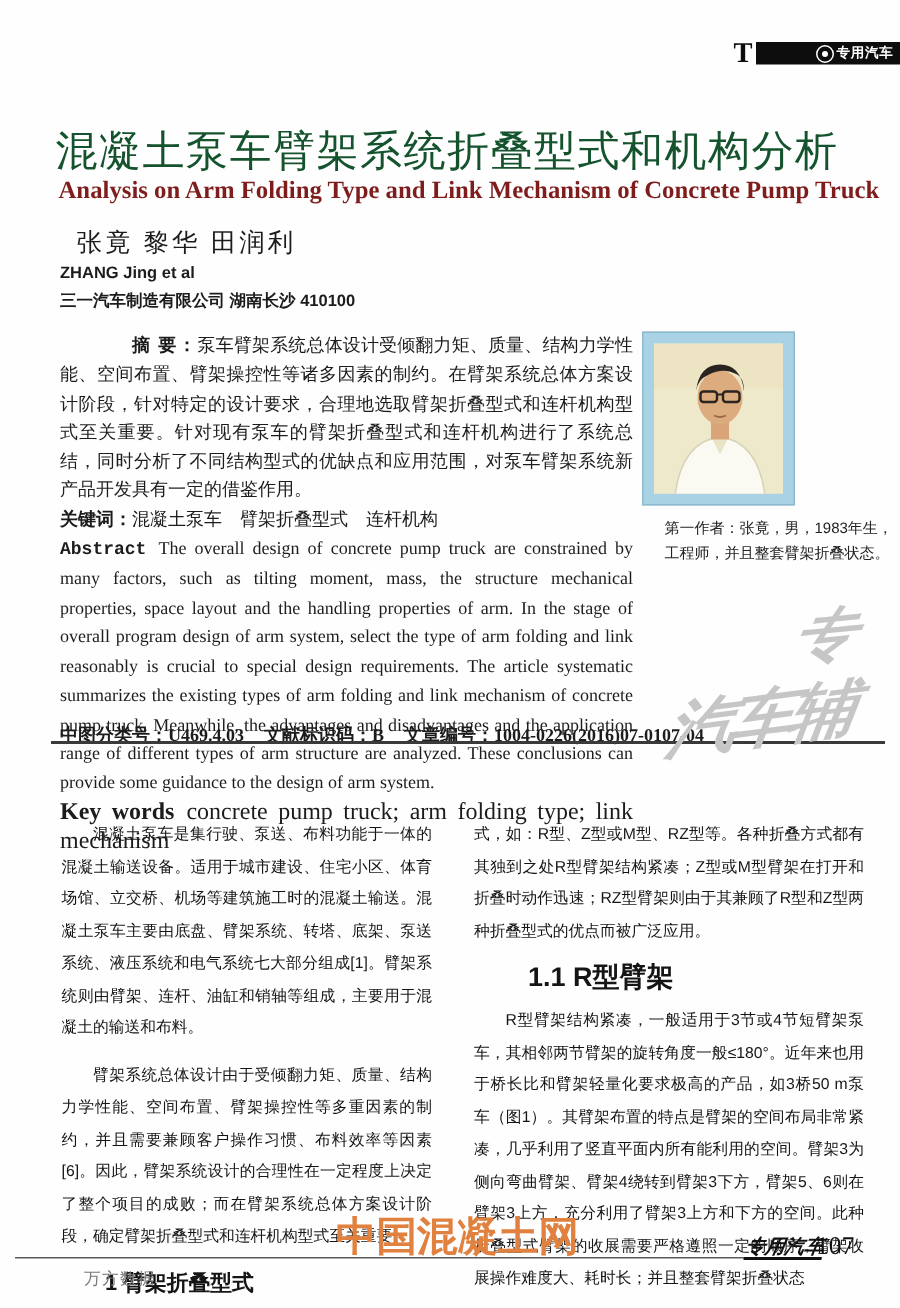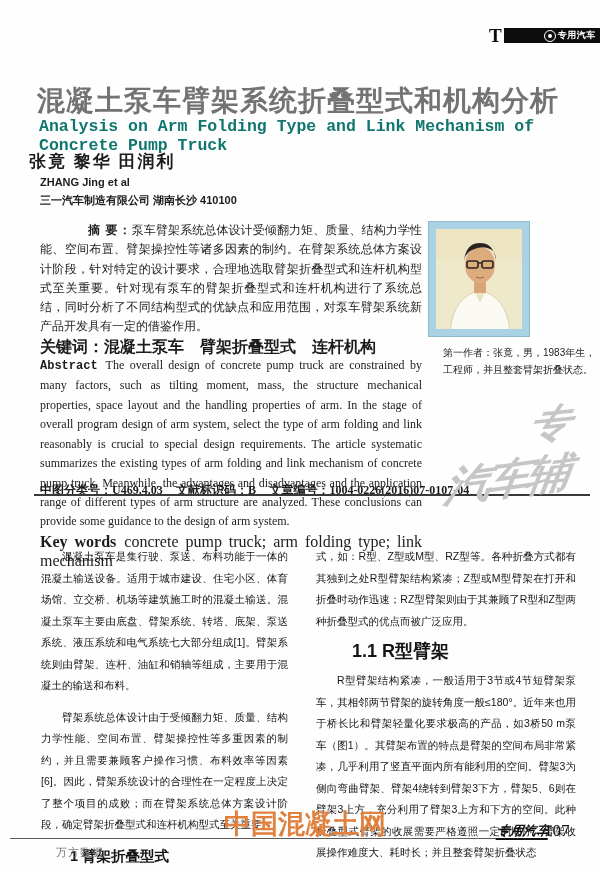--- a/index.html
+++ b/index.html
@@ -15,34 +15,34 @@
 
   
   .banner{position:absolute;top:27px;left:489px;display:flex;align-items:center;height:17px;}
   .banner-t{font-family:"Liberation Serif",serif;font-weight:bold;font-size:19px;line-height:17px;color:#0d0d0d;margin-right:2px;}
   .banner-bar{background:#0d0d0d;height:15px;display:flex;align-items:center;padding:0 4px 0 40px;}
   .banner-circle{width:10px;height:10px;border:1px solid #fff;border-radius:50%;display:inline-flex;align-items:center;justify-content:center;margin-right:2px;}
   .banner-circle i{width:4px;height:4px;background:#fff;border-radius:50%;}
   .banner-label{color:#fff;font-size:9px;font-weight:bold;letter-spacing:0.5px;white-space:nowrap;}
 
   
-  .title-zh{position:absolute;left:37px;top:82px;width:540px;font-size:28px;font-weight:bold;letter-spacing:1px;color:#737373;}
-  .title-en{position:absolute;left:39px;top:117px;width:550px;font-family:Liberation Mono, monospace;font-size:16.5px;font-weight:bold;color:#0f766e;}
+  .title-zh{position:absolute;left:37px;top:82px;width:540px;font-size:28px;font-weight:normal;letter-spacing:1px;color:#14532d;}
+  .title-en{position:absolute;left:39px;top:117px;width:550px;font-family:Liberation Serif, serif;font-size:16.5px;font-weight:bold;color:#7f1d1d;}
 
   
-  .authors-zh{position:absolute;left:29px;top:150px;font-size:17px;font-weight:bold;letter-spacing:2px;}
+  .authors-zh{position:absolute;left:51px;top:150px;font-size:17px;font-weight:normal;letter-spacing:2px;}
   .authors-en{position:absolute;left:40px;top:176px;font-size:11px;font-weight:bold;}
   .affiliation{position:absolute;left:40px;top:193px;font-size:11px;font-weight:bold;}
 
   
   .abstract-block{position:absolute;left:40px;top:221px;width:382px;}
   .abstract-block p{margin:0;text-align:justify;}
   .abs-zh{font-size:12px;line-height:19.3px;}
   .abs-zh b{letter-spacing:1px;margin-left:48px;}
-  .kw-zh{font-size:16px;line-height:19.3px;margin-top:0;font-weight:bold;}
+  .kw-zh{font-size:12px;line-height:19.3px;margin-top:0;}
   .abs-en{font-family:"Liberation Serif",serif;font-size:12px;line-height:19.4px;}
   .abs-en b{font-family:Liberation Mono, monospace;padding-right:8px;}
   .kw-en{font-family:"Liberation Serif",serif;font-size:16px;line-height:19.4px;}
   .kw-en b{padding-right:8px;}
 
   
   .meta-line{position:absolute;left:40px;top:482px;width:550px;font-size:12px;font-weight:bold;white-space:nowrap;}
   .meta-line .val{font-family:"Liberation Serif",serif;margin-right:10px;}
 
   .rule-top{position:absolute;left:34px;top:494px;width:556px;height:2px;background:#3a3a3a;}

